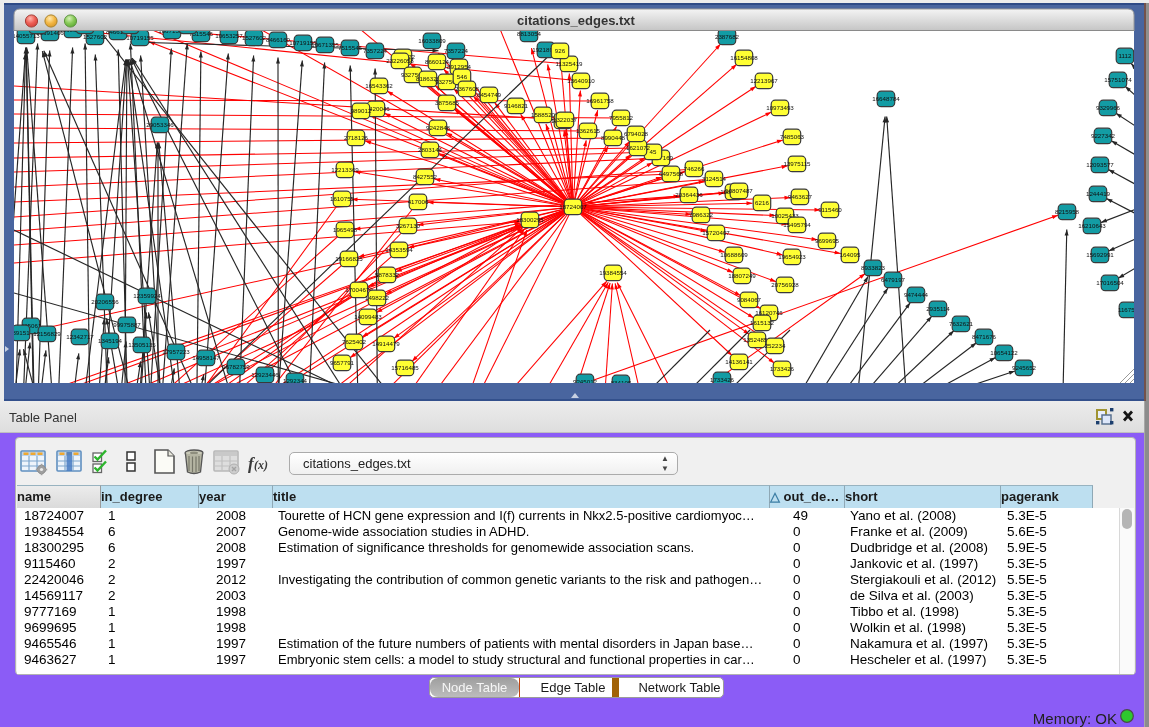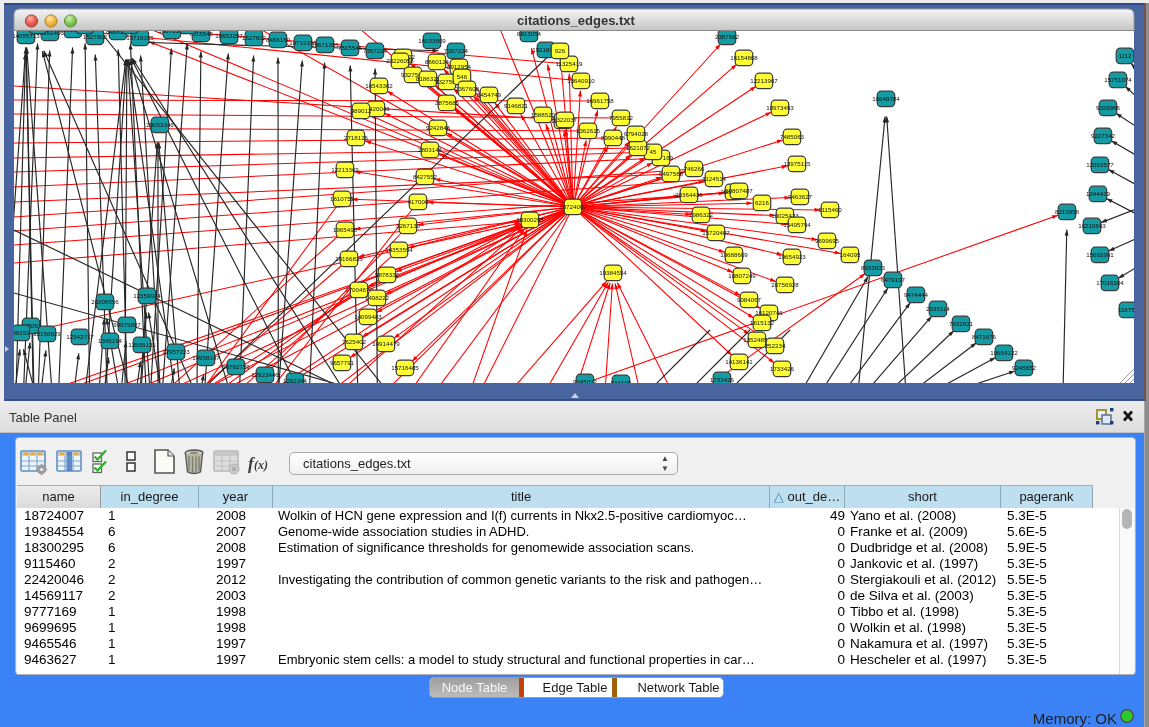--- a/index.html
+++ b/index.html
@@ -1,28 +1,28 @@
 <!DOCTYPE html>
 <html><head><meta charset="utf-8"><style>
 *{margin:0;padding:0;box-sizing:border-box;}
 html,body{width:1149px;height:727px;overflow:hidden;}
 body{font-family:"Liberation Sans",sans-serif;position:relative;background:#e8e8e8;}
-#tablepanel{position:absolute;left:0;top:401px;width:1149px;height:326px;background:#3b82f6;}
+#tablepanel{position:absolute;left:0;top:401px;width:1149px;height:326px;background:#8b5cf6;}
 #tp-head{position:absolute;left:0;top:0;width:1144px;height:32px;background:linear-gradient(#ececec,#dedede);border-bottom:1px solid #c0c0c0;}
 #tp-head .t{position:absolute;left:9px;top:9px;font-size:13px;color:#333;}
 #inset{position:absolute;left:15px;top:36px;width:1121px;height:238px;background:#f0f0f0;border:1px solid #b2b2b2;border-radius:4px;}
 #ddl{position:absolute;left:273px;top:14px;width:389px;height:23px;background:linear-gradient(#ffffff,#f0f0f0);border:1px solid #ababab;border-radius:5px;font-size:13px;color:#222;line-height:21px;padding-left:13px;}
 #ddl .arr{position:absolute;right:8px;top:1px;font-size:8px;color:#444;line-height:10px;}
 #thead{position:absolute;left:1px;top:47px;width:1114px;height:23px;}
-#thead .h{position:absolute;top:0;height:38px;background:#bddff0;border-right:1px solid #8fa8b5;border-top:1px solid #98b3c0;border-bottom:1px solid #98b3c0;font-size:13px;color:#1a1a1a;text-align:center;line-height:22px;}
+#thead .h{position:absolute;top:0;height:38px;background:#bddff0;border-right:1px solid #8fa8b5;border-top:1px solid #98b3c0;border-bottom:1px solid #98b3c0;font-size:13px;color:#1a1a1a;text-align:left;line-height:22px;font-weight:bold;}
 #tbody{position:absolute;left:1px;top:70px;width:1114px;height:166px;background:#fff;overflow:hidden;}
 .tr{position:relative;height:16px;font-size:13.5px;color:#000;white-space:nowrap;}
 .tr div{position:absolute;top:0;height:16px;line-height:15px;overflow:hidden;}
 .c0{left:7px;width:80px;}.c1{left:91px;width:90px;}.c2{left:174px;width:80px;text-align:center;}
-.c3{left:261px;width:492px;font-size:13px;text-overflow:ellipsis;}.c4{left:758px;width:70px;text-align:right;}.c5{left:833px;width:225px;}
+.c3{left:261px;width:492px;font-size:13px;text-overflow:ellipsis;}.c4{left:776px;width:70px;}.c5{left:833px;width:225px;}
 .c6{left:990px;width:100px;}
 #vsb{position:absolute;right:1px;top:70px;width:15px;height:166px;background:#fafafa;border-left:1px solid #d8d8d8;}
 #vsb .th{position:absolute;left:2px;top:1px;width:10px;height:20px;background:#b5b5b5;border-radius:5px;}
 #tabs{position:absolute;left:429px;top:276px;width:295px;height:21px;border:1px solid #9b9b9b;border-radius:5px;background:#fff;font-size:13px;}
 #tabs .seg{position:absolute;top:0;height:19px;text-align:center;line-height:19px;color:#1a1a1a;}
 #tabs .sel{background:linear-gradient(#9f9f9f,#bcbcbc);color:#f6f6f6;border-radius:4px 0 0 4px;}
 #status{position:absolute;left:0;top:299px;width:1149px;height:27px;}
 #status .m{position:absolute;right:32px;top:10px;font-size:15px;color:#222;}
 #redge{position:absolute;right:0;top:0;width:5px;height:326px;background:#8c8c8c;border-left:1px solid #a8a8a8;}
 </style></head><body>
@@ -846,21 +846,21 @@
     <div class="h" style="left:256px;width:497px;">title</div>
     <div class="h" style="left:753px;width:75px;"><span style="color:#3d7fa5">△</span> out_de…</div>
     <div class="h" style="left:828px;width:156px;">short</div>
     <div class="h" style="left:984px;width:92px;">pagerank</div>
   </div>
   <div id="tbody">
         <div class="tr">
           <div class="c0">18724007</div>
           <div class="c1">1</div>
           <div class="c2">2008</div>
-          <div class="c3">Wolkin of HCN gene expression and I(f) currents in Nkx2.5-positive cardiomyoc…</div>
+          <div class="c3">Tourette of HCN gene expression and I(f) currents in Nkx2.5-positive cardiomyoc…</div>
           <div class="c4">49</div>
           <div class="c5">Yano et al. (2008)</div>
           <div class="c6">5.3E-5</div>
         </div>
         <div class="tr">
           <div class="c0">19384554</div>
           <div class="c1">6</div>
           <div class="c2">2007</div>
           <div class="c3">Genome-wide association studies in ADHD.</div>
           <div class="c4">0</div>
@@ -914,42 +914,43 @@
           <div class="c1">1</div>
           <div class="c2">1998</div>
           <div class="c4">0</div>
           <div class="c5">Wolkin et al. (1998)</div>
           <div class="c6">5.3E-5</div>
         </div>
         <div class="tr">
           <div class="c0">9465546</div>
           <div class="c1">1</div>
           <div class="c2">1997</div>
+          <div class="c3">Estimation of the future numbers of patients with mental disorders in Japan base…</div>
           <div class="c4">0</div>
           <div class="c5">Nakamura et al. (1997)</div>
           <div class="c6">5.3E-5</div>
         </div>
         <div class="tr">
           <div class="c0">9463627</div>
           <div class="c1">1</div>
           <div class="c2">1997</div>
           <div class="c3">Embryonic stem cells: a model to study structural and functional properties in car…</div>
           <div class="c4">0</div>
           <div class="c5">Hescheler et al. (1997)</div>
           <div class="c6">5.3E-5</div>
         </div>
       </div>
   <div id="vsb">
         <div class="th"></div>
       </div>
  </div>
  <div id="tabs">
-  <div class="seg sel" style="left:0;width:89px;">Node Table</div>
-  <div class="seg" style="left:89px;width:93px;border-left:5px solid #c2410c;padding-left:14px;">Edge Table</div>
-  <div class="seg" style="left:182px;width:128px;border-left:5px solid #a16207;">Network Table</div>
+  <div class="seg sel" style="left:0;width:89px;border-radius:8px;">Node Table</div>
+  <div class="seg" style="left:89px;width:93px;border-left:1px solid #c2410c;padding-left:14px;">Edge Table</div>
+  <div class="seg" style="left:182px;width:128px;border-left:7px solid #a16207;">Network Table</div>
  </div>
  <div id="status">
       <span class="m">Memory: OK</span>
   <svg width="16" height="16" style="position:absolute;right:14px;top:8px">
         <circle cx="8" cy="8" r="6.3" fill="#2ec82e" stroke="#4a4a4a" stroke-width="1.2"></circle>
       </svg>
  </div>
  <div id="redge"></div>
 </div>
 </body></html>

